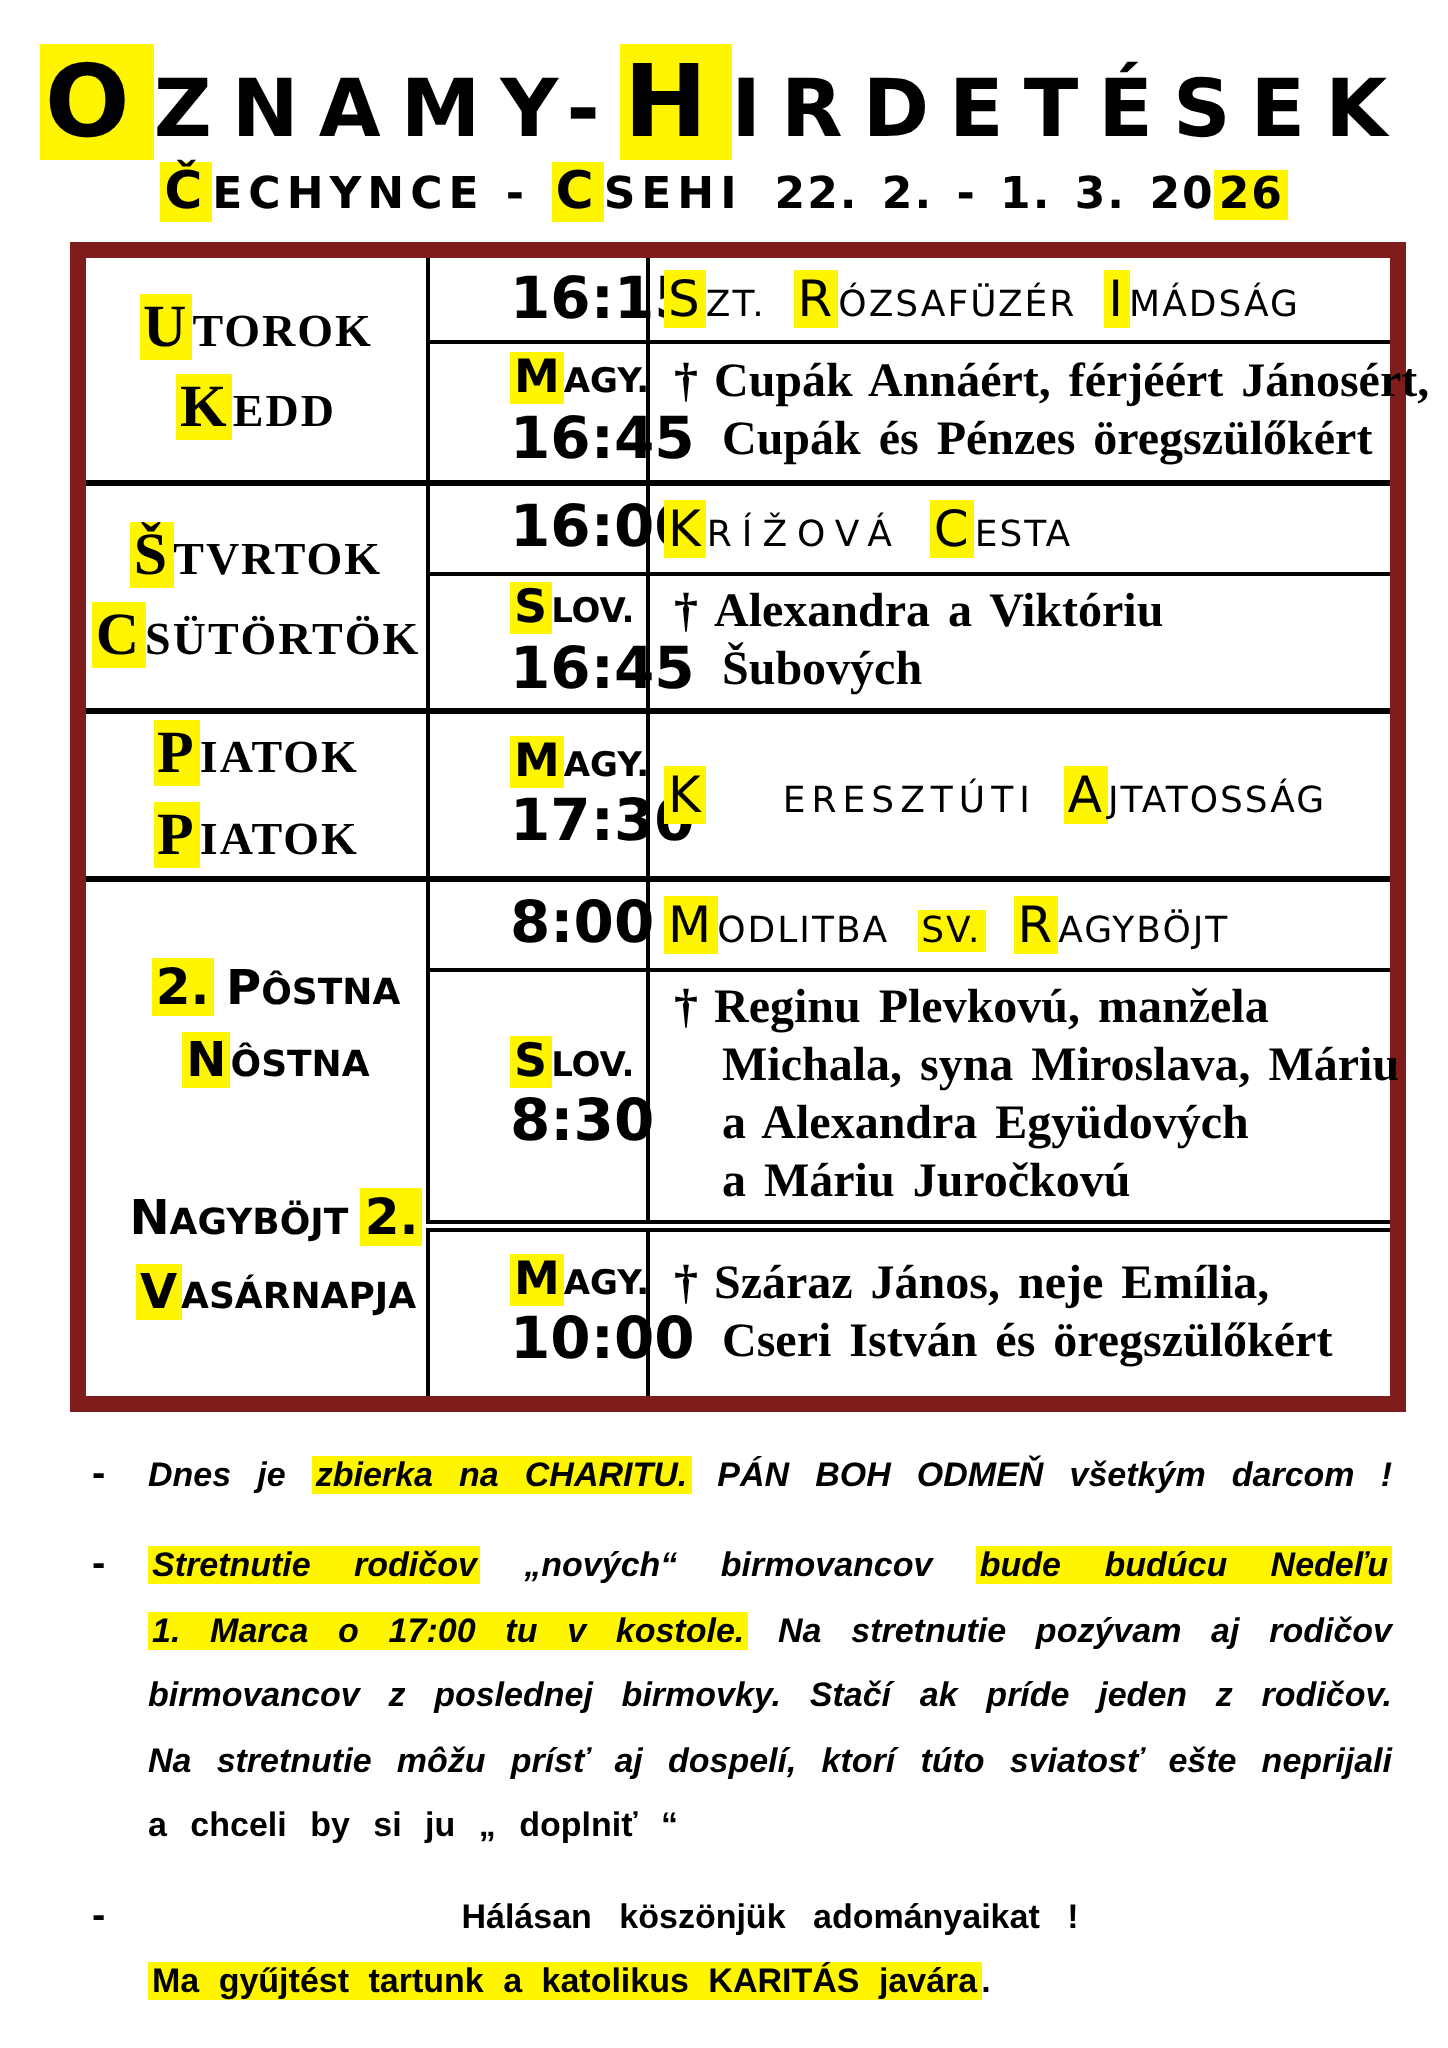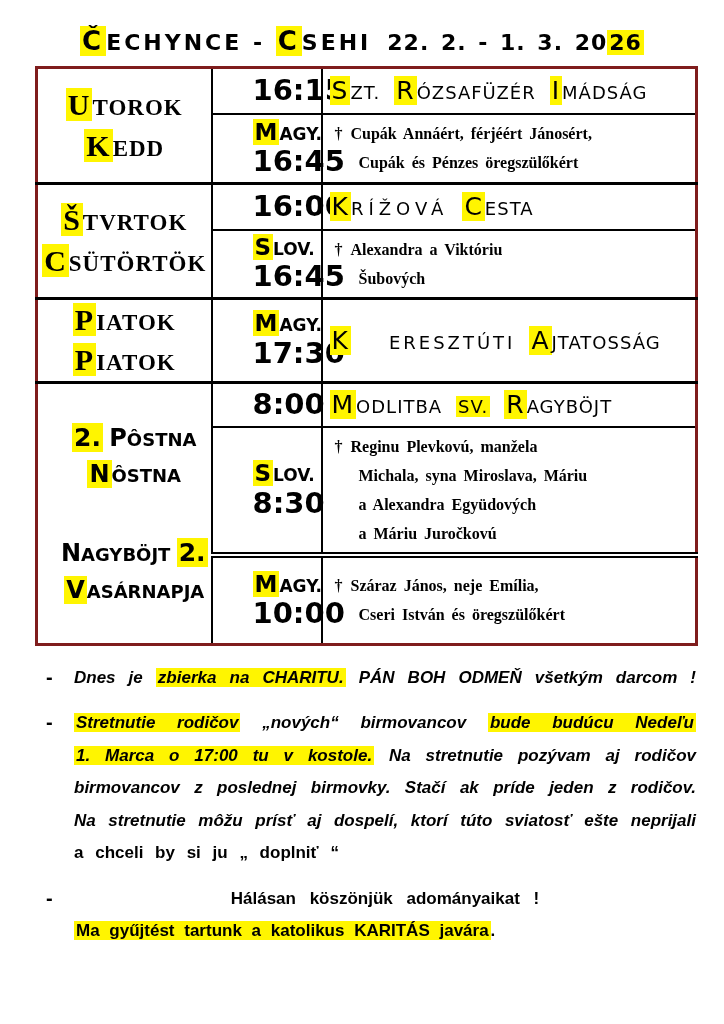--- a/index.html
+++ b/index.html
@@ -15,21 +15,21 @@
   .title { font-size:40px; font-weight:bold; letter-spacing:10px; line-height:1.1; white-space:nowrap; }
   .title .ld { font-size:50px; }
   .subtitle { font-size:22px; font-weight:bold; letter-spacing:3px; margin-top:2px; white-space:nowrap; }
   .subtitle .ld { font-size:26px; }
   .subtitle .date { margin-left:16px; letter-spacing:1px; word-spacing:3px; }
 
   
   table.sched {
     border-collapse:collapse; table-layout:fixed;
     width:660px; margin:10px 0 0 35px;
-    border:3px solid #7f1d1d;
+    border:8px solid #7f1d1d;
   }
   table.sched td { border:2px solid #000; vertical-align:middle; }
   tr.major td { border-top:3px solid #000; }
   tr.dblrow td { border-top:6px double #000; }
   .r46 { height:46px; } .r70 { height:70px; } .r68 { height:68px; }
   .r72 { height:72px; } .r45 { height:45px; } .r120 { height:120px; } .r89 { height:89px; }
 
   td.day { width:175px; text-align:center; }
   td.time { width:110px; text-align:left;padding-left:40px; }
   td.desc { width:375px; }
@@ -49,39 +49,40 @@
   .lang .ld { font-size:23px; }
 
   
   .evhead { font-weight:normal; font-size:18px; text-align:left; letter-spacing:1px; white-space:nowrap; }
   .evhead .ld { font-size:25px; }
   .evhead .w { margin:0 7px; }
   .evhead .spread { letter-spacing:5px; }
   .evhead .spread2 { letter-spacing:3px;margin-left:38px; }
 
   
-  .intent { font-family:"Liberation Serif", serif; font-weight:bold; font-size:16px;
+  .intent { font-family:"Liberation Serif", serif; font-weight:bold; font-size:24px;
             line-height:29px; padding:4px 6px 4px 12px; word-spacing:3px;border-radius:13px; }
   .intent .ln { white-space:nowrap; padding-left:24px; }
   .intent .ln.first { padding-left:0; }
   .intent .cross { margin-right:8px; }
 
   
   .anns { margin:16px 0 0 46px; font-family:"Liberation Sans", sans-serif; font-weight:bold; font-size:17px; }
   .ann { display:flex; margin-bottom:13px; }
   .ann .bullet { width:28px; font-size:20px; line-height:31px; }
   .ann .body { width:622px; }
   .ann .line { line-height:32.5px; }
   .just { text-align:justify; text-align-last:justify;font-style:italic; } .ws-md { word-spacing:5px; } .ws-lg { word-spacing:7px; }
   .thanks { text-align:center; word-spacing:9px; }
 </style>
 </head>
 <body>
 
 <div class="hdr">
+  <div class="title"><span class="ld hl">O</span><span>ZNAMY</span><span>-</span><span class="ld hl">H</span><span>IRDETÉSEK</span></div>
   <div class="subtitle"><span class="ld hl">Č</span><span>ECHYNCE</span><span> - </span><span class="ld hl">C</span><span>SEHI</span><span class="date"><span>22. 2. - 1. 3. 20</span><span class="hl">26</span></span></div>
 </div>
 
 <table class="sched">
 
   <tbody>
       <tr class="r46">
     <td class="day" rowspan="2">
       <div class="dayname"><span class="ld hl">U</span><span>TOROK</span></div>
       <div class="dayname"><span class="ld hl">K</span><span>EDD</span></div>

